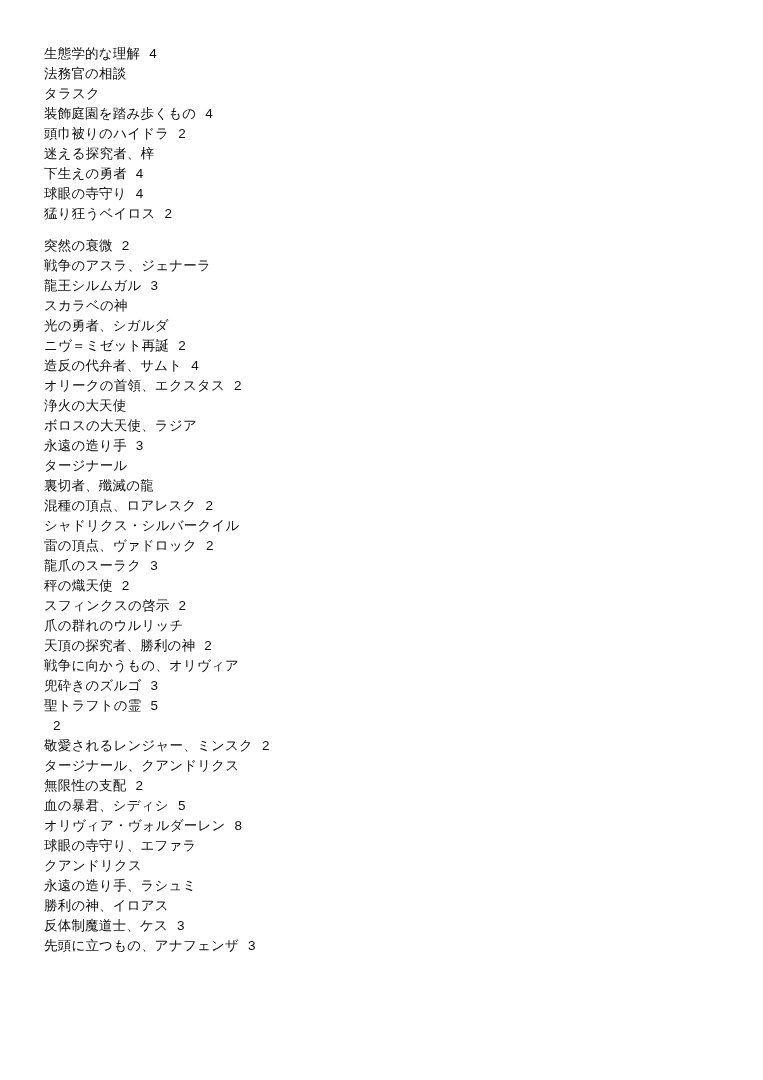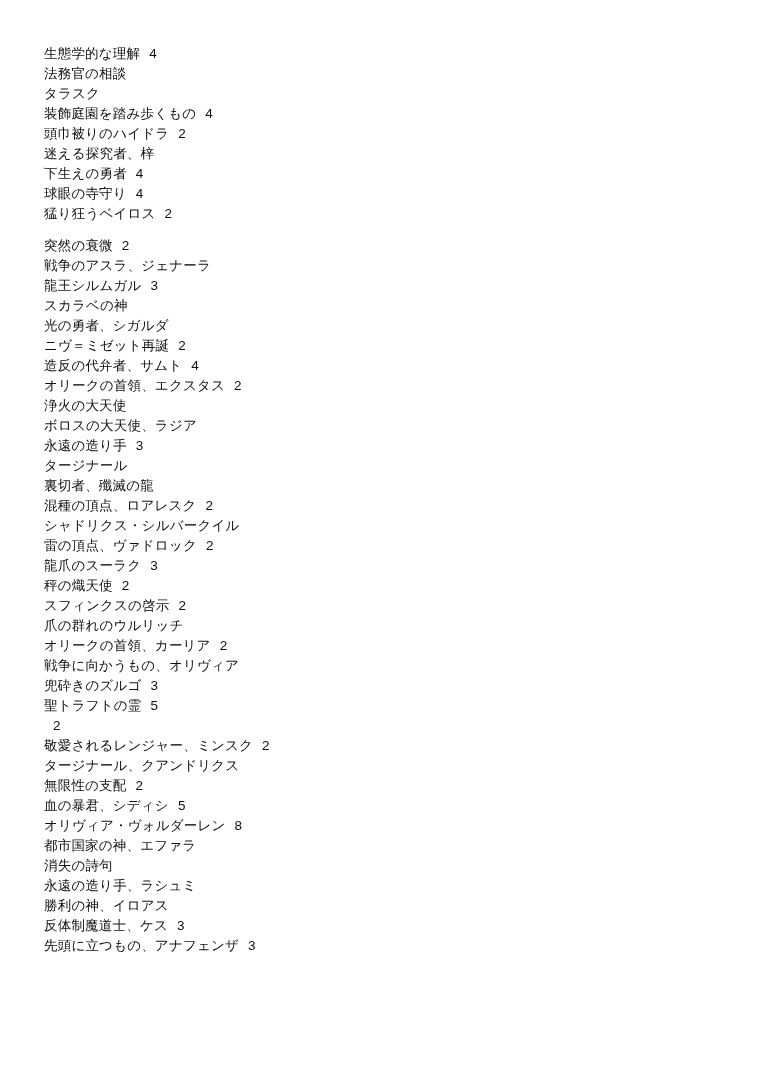--- a/index.html
+++ b/index.html
@@ -172,21 +172,21 @@
         </div>
         <div class="card-row">
           <span class="card-name">スフィンクスの啓示</span>
           <span class="card-count">2</span>
         </div>
         <div class="card-row">
           <span class="card-name">爪の群れのウルリッチ</span>
           <span class="card-count"></span>
         </div>
         <div class="card-row">
-          <span class="card-name">オリークの首領、カーリア</span>
+          <span class="card-name">天頂の探究者、勝利の神</span>
           <span class="card-count">2</span>
         </div>
         <div class="card-row">
           <span class="card-name">戦争に向かうもの、オリヴィア</span>
           <span class="card-count"></span>
         </div>
         <div class="card-row">
           <span class="card-name">兜砕きのズルゴ</span>
           <span class="card-count">3</span>
         </div>
@@ -211,25 +211,25 @@
         </div>
         <div class="card-row">
           <span class="card-name">血の暴君、シディシ</span>
           <span class="card-count">5</span>
         </div>
         <div class="card-row">
           <span class="card-name">オリヴィア・ヴォルダーレン</span>
           <span class="card-count">8</span>
         </div>
         <div class="card-row">
-          <span class="card-name">都市国家の神、エファラ</span>
-          <span class="card-count"></span>
-        </div>
-        <div class="card-row">
-          <span class="card-name">消失の詩句</span>
+          <span class="card-name">球眼の寺守り、エファラ</span>
+          <span class="card-count"></span>
+        </div>
+        <div class="card-row">
+          <span class="card-name">クアンドリクス</span>
           <span class="card-count"></span>
         </div>
         <div class="card-row">
           <span class="card-name">永遠の造り手、ラシュミ</span>
           <span class="card-count"></span>
         </div>
         <div class="card-row">
           <span class="card-name">勝利の神、イロアス</span>
           <span class="card-count"></span>
         </div>

